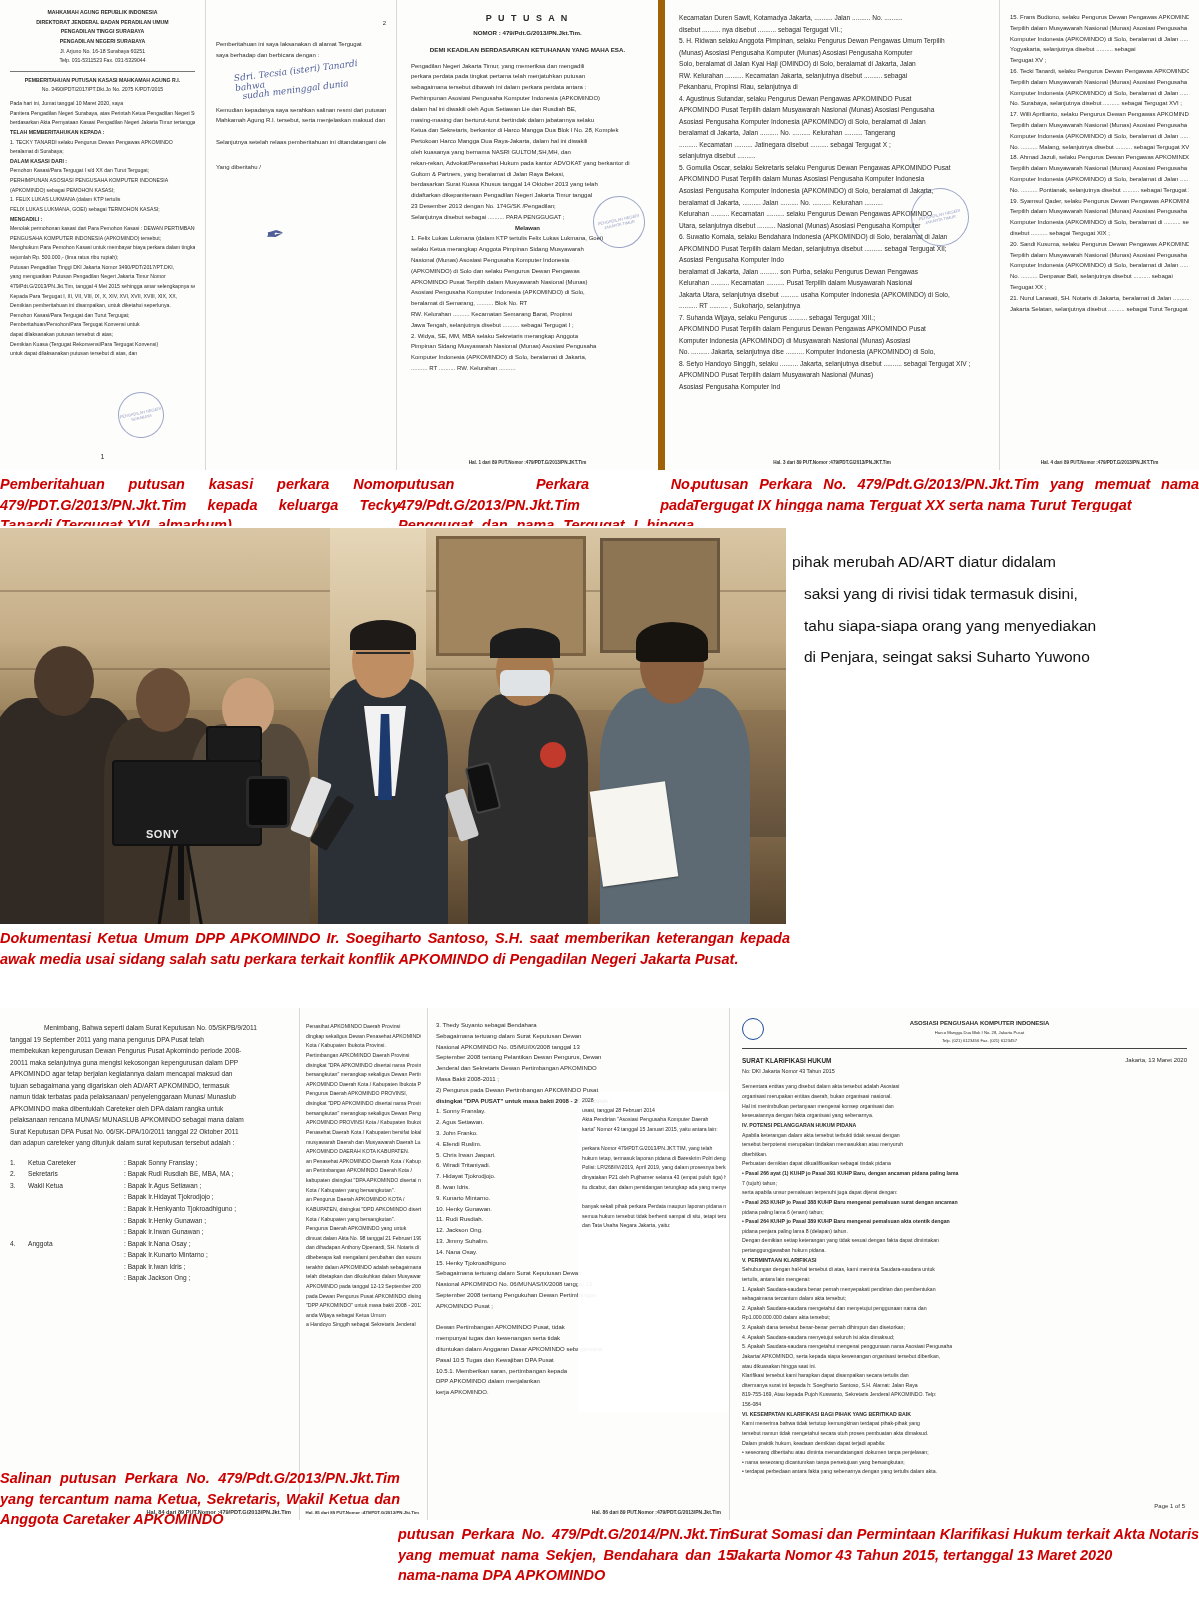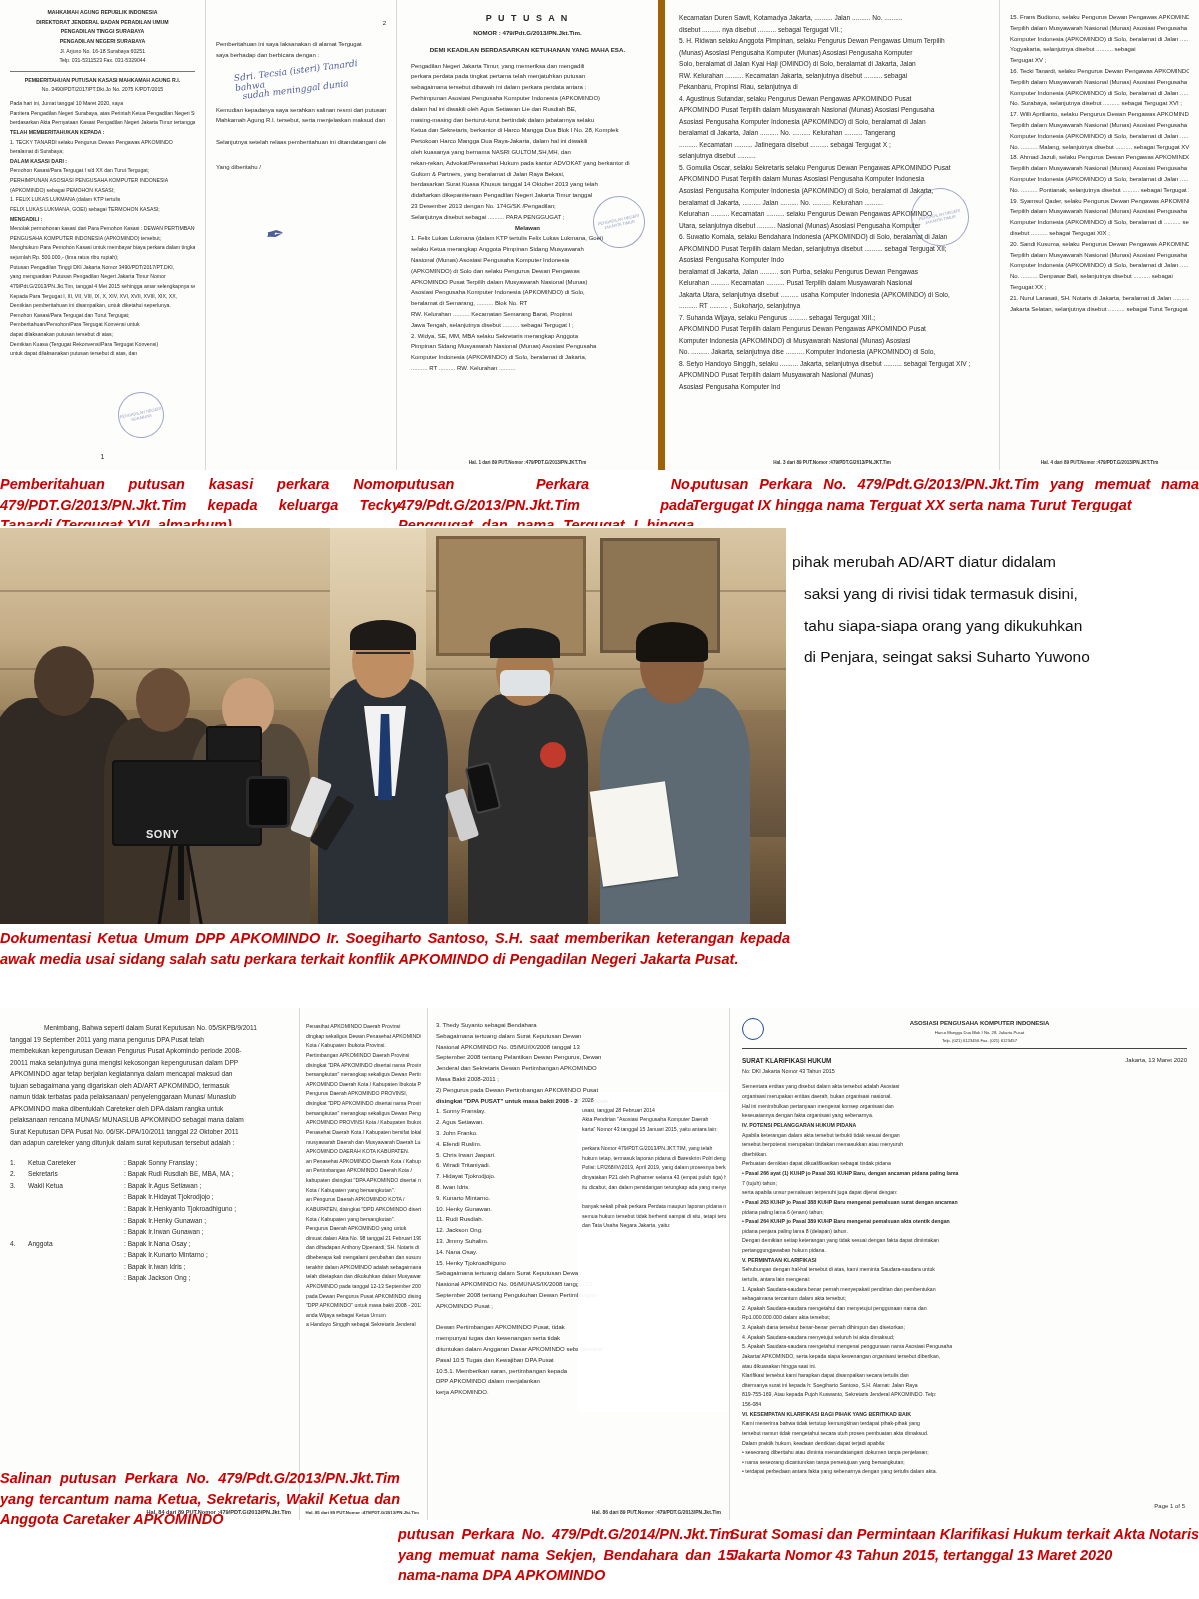--- a/index.html
+++ b/index.html
@@ -408,21 +408,21 @@
 
   <div class="doc" style="left:786px; top:512px; width:413px; height:396px; background:#ffffff;">
     <div class="doc-inner" style="padding:34px 10px 10px 6px;">
       <div style="font-size:15.5px;line-height:2.05;color:#111;white-space:nowrap;">pihak merubah AD/ART diatur didalam</div>
       <div style="font-size:15.5px;line-height:1.1;color:transparent;"></div>
       <div style="font-size:15.5px;line-height:2.05;color:#111;white-space:nowrap;padding-left:12px;">saksi yang di rivisi tidak termasuk disini,</div>
       <div style="font-size:15.5px;line-height:1.1;color:transparent;"></div>
       <div style="font-size:15.5px;line-height:1.1;color:transparent;"></div>
       <div style="font-size:15.5px;line-height:1.1;color:transparent;"></div>
       <div style="font-size:15.5px;line-height:1.1;color:transparent;"></div>
-      <div style="font-size:15.5px;line-height:2.05;color:#111;white-space:nowrap;padding-left:12px;">tahu siapa-siapa orang yang dikukuhkan</div>
+      <div style="font-size:15.5px;line-height:2.05;color:#111;white-space:nowrap;padding-left:12px;">tahu siapa-siapa orang yang menyediakan</div>
       <div style="font-size:15.5px;line-height:1.1;color:transparent;"></div>
       <div style="font-size:15.5px;line-height:2.05;color:#111;white-space:nowrap;padding-left:12px;">di Penjara, seingat saksi Suharto Yuwono</div>
     </div>
   </div>
 
   <div class="capbar" style="left:0; top:924px; width:1199px; height:84px; background:#fff;"></div>
   <div class="capcol" style="left:0px; top:928px; width:790px; height:78px;">Dokumentasi Ketua Umum DPP APKOMINDO Ir. Soegiharto Santoso, S.H. saat memberikan keterangan kepada awak media usai sidang salah satu perkara terkait konflik APKOMINDO di Pengadilan Negeri Jakarta Pusat.</div>
 
   <div class="doc" style="left:0px; top:1008px; width:300px; height:512px; border-right:1px solid #d8d8d8;">
     <div class="doc-inner" style="padding:14px 10px;">

